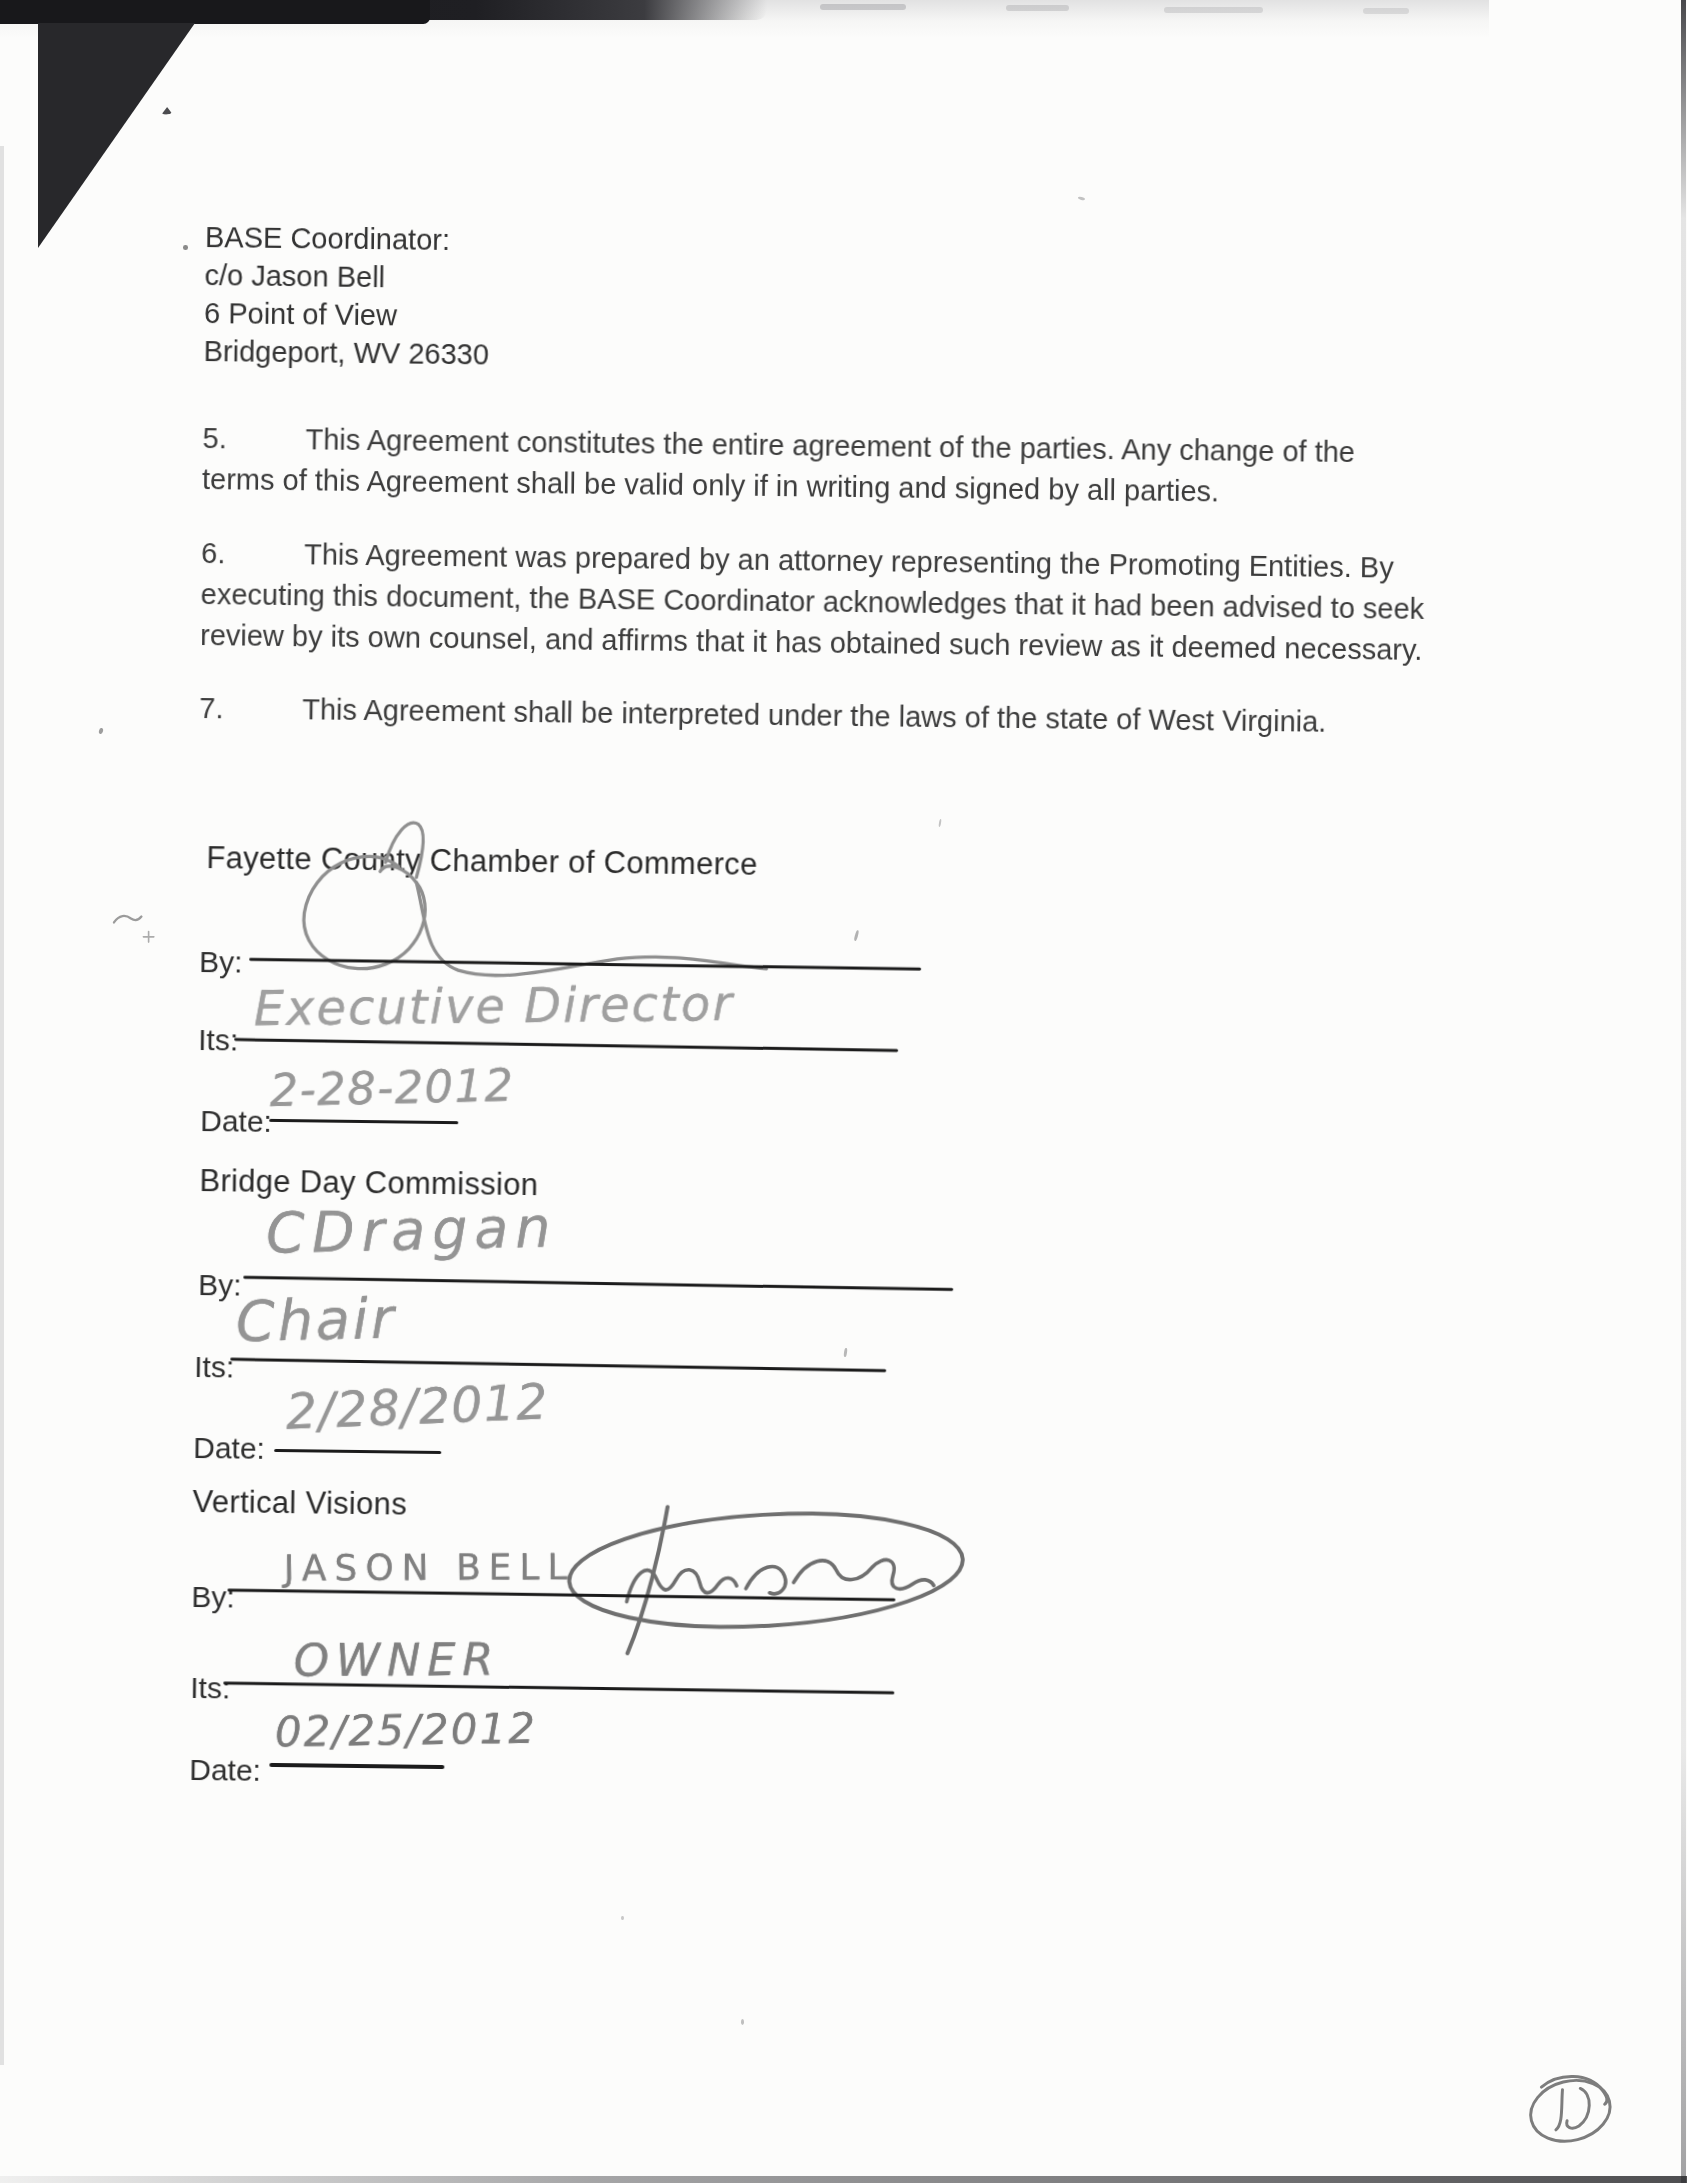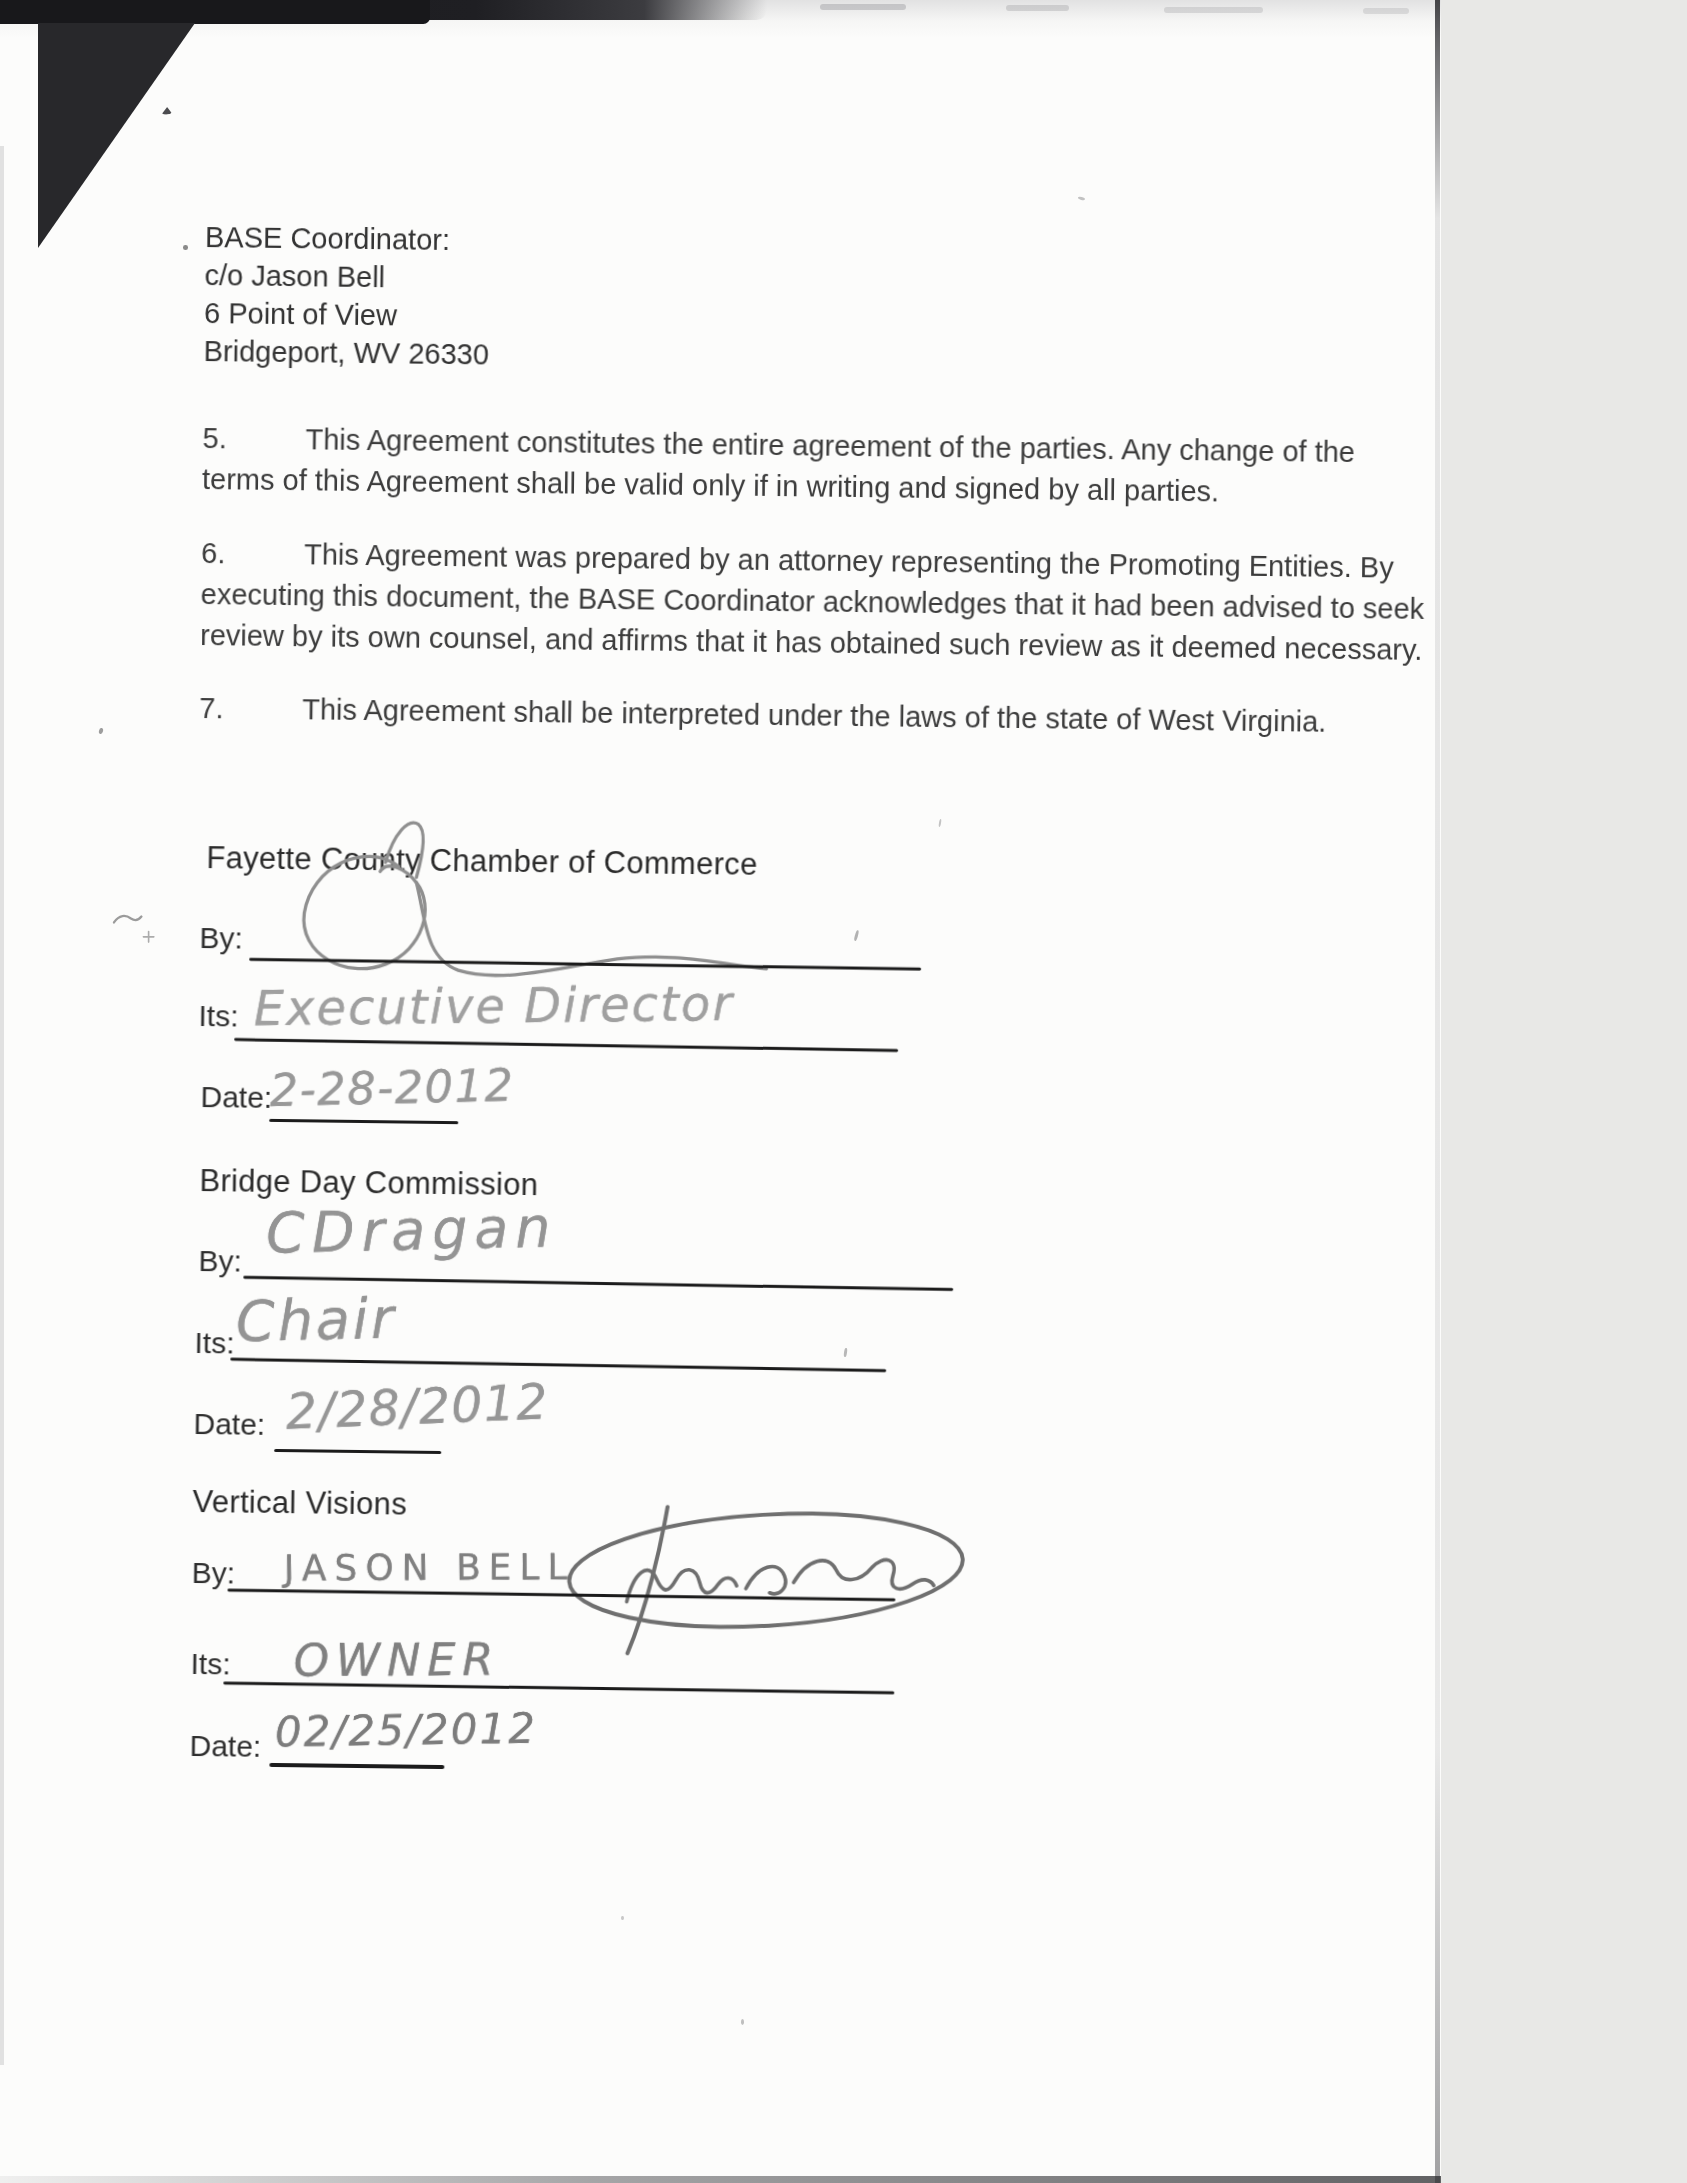--- a/index.html
+++ b/index.html
@@ -1,17 +1,17 @@
 <!DOCTYPE html>
 <html style="font-size:10.6px"><head>
 <meta charset="utf-8">
 <style>
   html,body{margin:0;padding:0;background:#e8e8e6;}
   .page{
-    position:relative;width:1441px;height:2183px;overflow:hidden;
+    position:relative;width:1687px;height:2183px;overflow:hidden;
     background:#fcfcfb;
     font-family:"Liberation Sans",sans-serif;
     text-decoration:underline;
   }
   
   .top-smudge{position:absolute;left:0;top:0;width:1489px;height:38px;
     background:linear-gradient(to bottom,rgba(150,150,155,.26),rgba(190,190,190,.10) 55%,rgba(190,190,190,0));}
   .top-bar{position:absolute;left:0;top:0;width:767px;height:20px;
     background:linear-gradient(to right,#1b1b1e 0%,#1f1f23 62%,#3c3c40 84%,rgba(70,70,74,0) 100%);
     border-bottom-right-radius:10.6px;}
@@ -25,21 +25,21 @@
   .bottom-edge{position:absolute;left:0;bottom:0;width:1687px;height:7.3px;
     background:linear-gradient(to right,rgba(90,90,94,.08),rgba(60,60,64,.45) 35%,rgba(35,35,38,.8));}
   .speck{position:absolute;border-radius:50%;}
   
   .content{position:absolute;left:0;top:0;width:1687px;height:2183px;
     transform:rotate(0.7deg);transform-origin:198px 1059px;filter:blur(0.2px);}
   .address{position:absolute;left:195px;top:218px;font-size:29px;line-height:38px;color:#333;}
   .para{position:absolute;left:195px;font-size:29px;line-height:41px;color:#3c3c3c;white-space:nowrap;}
   .para .num{display:inline-block;width:103px;}
   .org{position:absolute;font-size:31px;color:#2b2b2b;white-space:nowrap;letter-spacing:0.3px;}
-  .sig-label{position:absolute;font-size:30px;color:#2e2e2e;}
+  .sig-label{position:absolute;font-size:30px;color:#2e2e2e;margin-top:24px;}
   .sig-line{position:absolute;height:3.3px;background:#1b1b1b;border-radius:2px;}
   .hw{position:absolute;font-family:"DejaVu Sans",sans-serif;font-style:italic;white-space:nowrap;
     text-shadow:0 0 0.7px currentColor;opacity:.92;}
   .hw-print{font-style:normal;}
   svg.scribble{position:absolute;overflow:visible;}
   svg.scribble path, svg.scribble ellipse{fill:none;stroke-linecap:round;stroke-linejoin:round;}
 </style>
 </head>
 <body>
 

